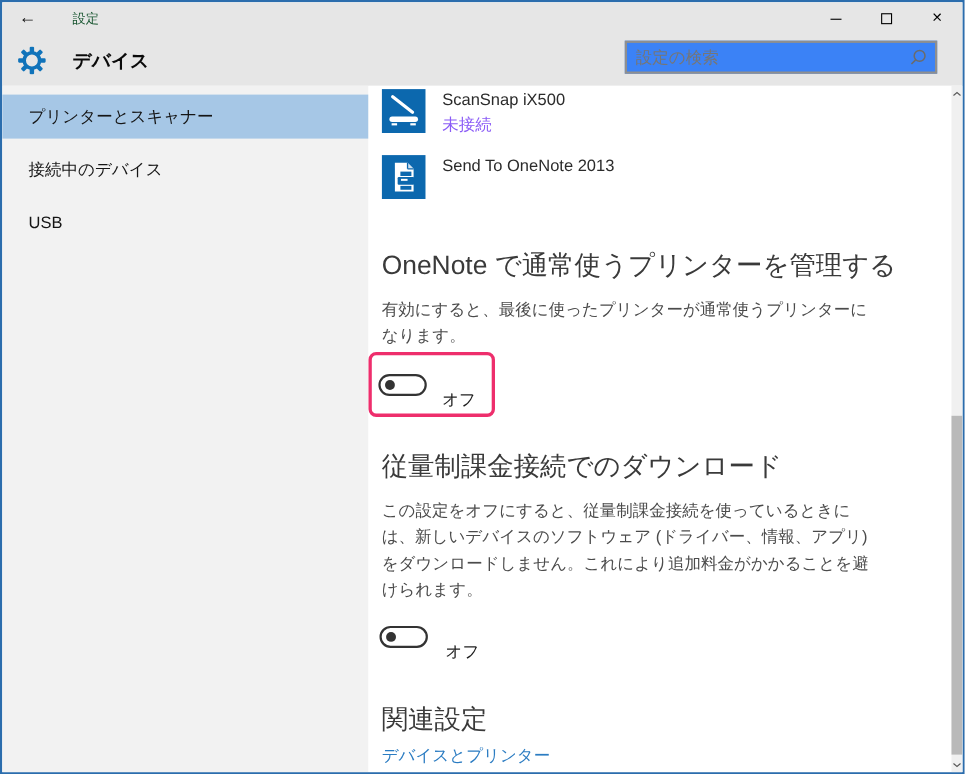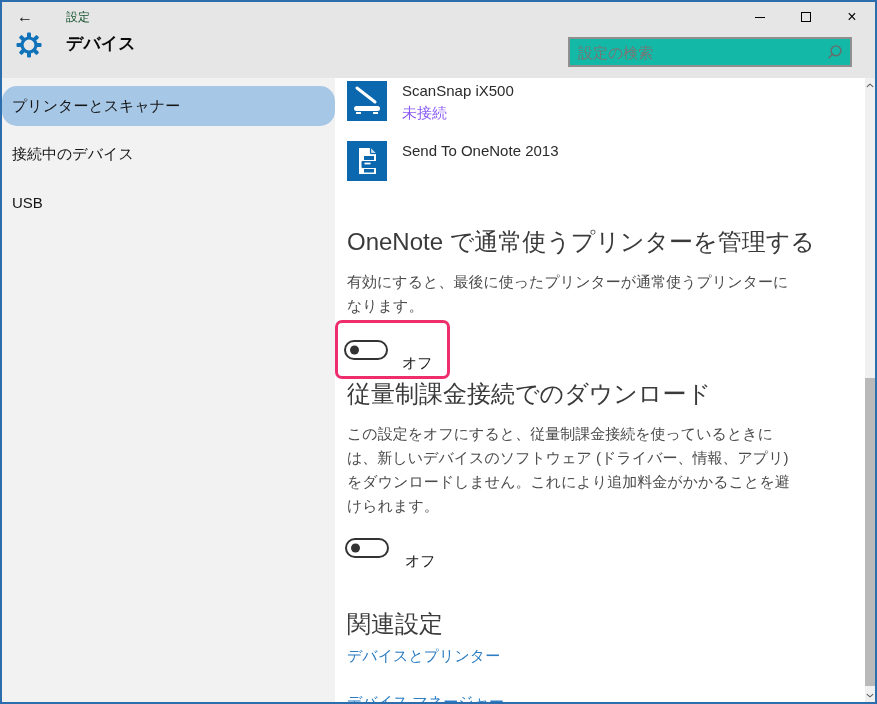--- a/index.html
+++ b/index.html
@@ -13,39 +13,39 @@
   
   .topbar{height:76px;background:#e6e6e6;}
   .titlebar{height:30px;display:flex;align-items:center;}
   .back-btn{width:46px;text-align:center;font-size:16px;color:#111;cursor:default;}
   .app-title{font-size:12px;margin-left:18px;color:#14532d;}
   .win-controls{margin-left:auto;display:flex;height:30px;}
   .win-btn{width:46px;display:flex;align-items:center;justify-content:center;}
   .glyph-min{width:10px;height:1px;background:#000;display:block;}
   .glyph-max{width:10px;height:10px;border:1px solid #000;display:block;}
   .glyph-close{font-size:16px;line-height:1;color:#000;}
-  .header-row{position:relative;height:46px;display:flex;align-items:flex-start;}
+  .header-row{position:relative;height:46px;display:flex;align-items:center;}
   .gear-wrap{margin-left:14px;width:26px;height:26px;}
   .page-title{margin-left:24px;font-size:17px;font-weight:700;color:#0a0a0a;}
   .search-box{
     position:absolute;left:566px;top:5px;width:284px;height:30px;
-    background:#14b8a6;border:2px solid #8f8f8f;display:flex;align-items:center;gap:36px;
+    background:#3b82f6;border:2px solid #8f8f8f;display:flex;align-items:center;gap:36px;
   }
   .search-box input{
     flex:1;border:none;outline:none;background:transparent;
     font-family:inherit;font-size:15px;color:#333;padding:0 0 0 8px;min-width:0;
   }
   .search-box input::placeholder{color:#767676;opacity:1;}
   .search-icon{margin-right:7px;display:flex;}
   
   .body-row{display:flex;height:624px;}
   .sidebar{width:333px;background:#f2f2f2;padding-top:8px;flex:none;}
   .side-item{
     height:40px;margin-bottom:8px;display:flex;align-items:center;
-    padding-left:10px;font-size:15px;color:#151515;cursor:default;border-radius:15px;
+    padding-left:24px;font-size:15px;color:#151515;cursor:default;
   }
   .side-item.selected{background:#a6c7e6;}
   .content{flex:1;background:#fff;padding:3px 0 0 12px;position:relative;}
   .device-row{display:flex;margin-bottom:18px;}
   .device-icon{width:40px;height:40px;flex:none;}
   .device-text{margin-left:15px;padding-top:1px;}
   .device-name{font-size:15px;color:#2b2b2b;}
   .device-status{font-size:15px;color:#8b5cf6;margin-top:5px;}
   .section-heading{font-size:24px;font-weight:300;color:#3a3a3a;margin:0;line-height:30px;}
   .h-default{margin-top:46px;}
@@ -56,21 +56,21 @@
   }
   .toggle-knob{
     position:absolute;left:4px;top:50%;transform:translateY(-50%);
     width:9px;height:9px;border-radius:50%;background:#333;display:block;
   }
   .toggle-label{font-size:15px;color:#1a1a1a;margin-top:28px;}
   .toggle-annotated{
     margin-top:2px;margin-left:-12px;display:inline-flex;align-items:center;gap:14px;
     border:3px solid #ee2e6c;border-radius:7px;padding:3px 14px 3px 6px;
   }
-  .h-metered{}
+  .h-metered{margin-top:31px;}
   .toggle-row{display:flex;align-items:center;gap:16px;margin:6px 0 0 -2px;}
   .h-related{margin-top:38px;}
   .link{display:block;font-size:15px;color:#2b7cc2;text-decoration:none;cursor:pointer;}
   .link-1{margin-top:8px;}
   .link-2{margin-top:27px;}
   
   .scrollbar{position:absolute;top:76px;right:0;width:10px;height:624px;background:#f0f0f0;}
   .sb-arrow{position:absolute;left:0;width:10px;height:14px;display:flex;align-items:center;justify-content:center;}
   .sb-up{top:0;}
   .sb-down{bottom:0;}

